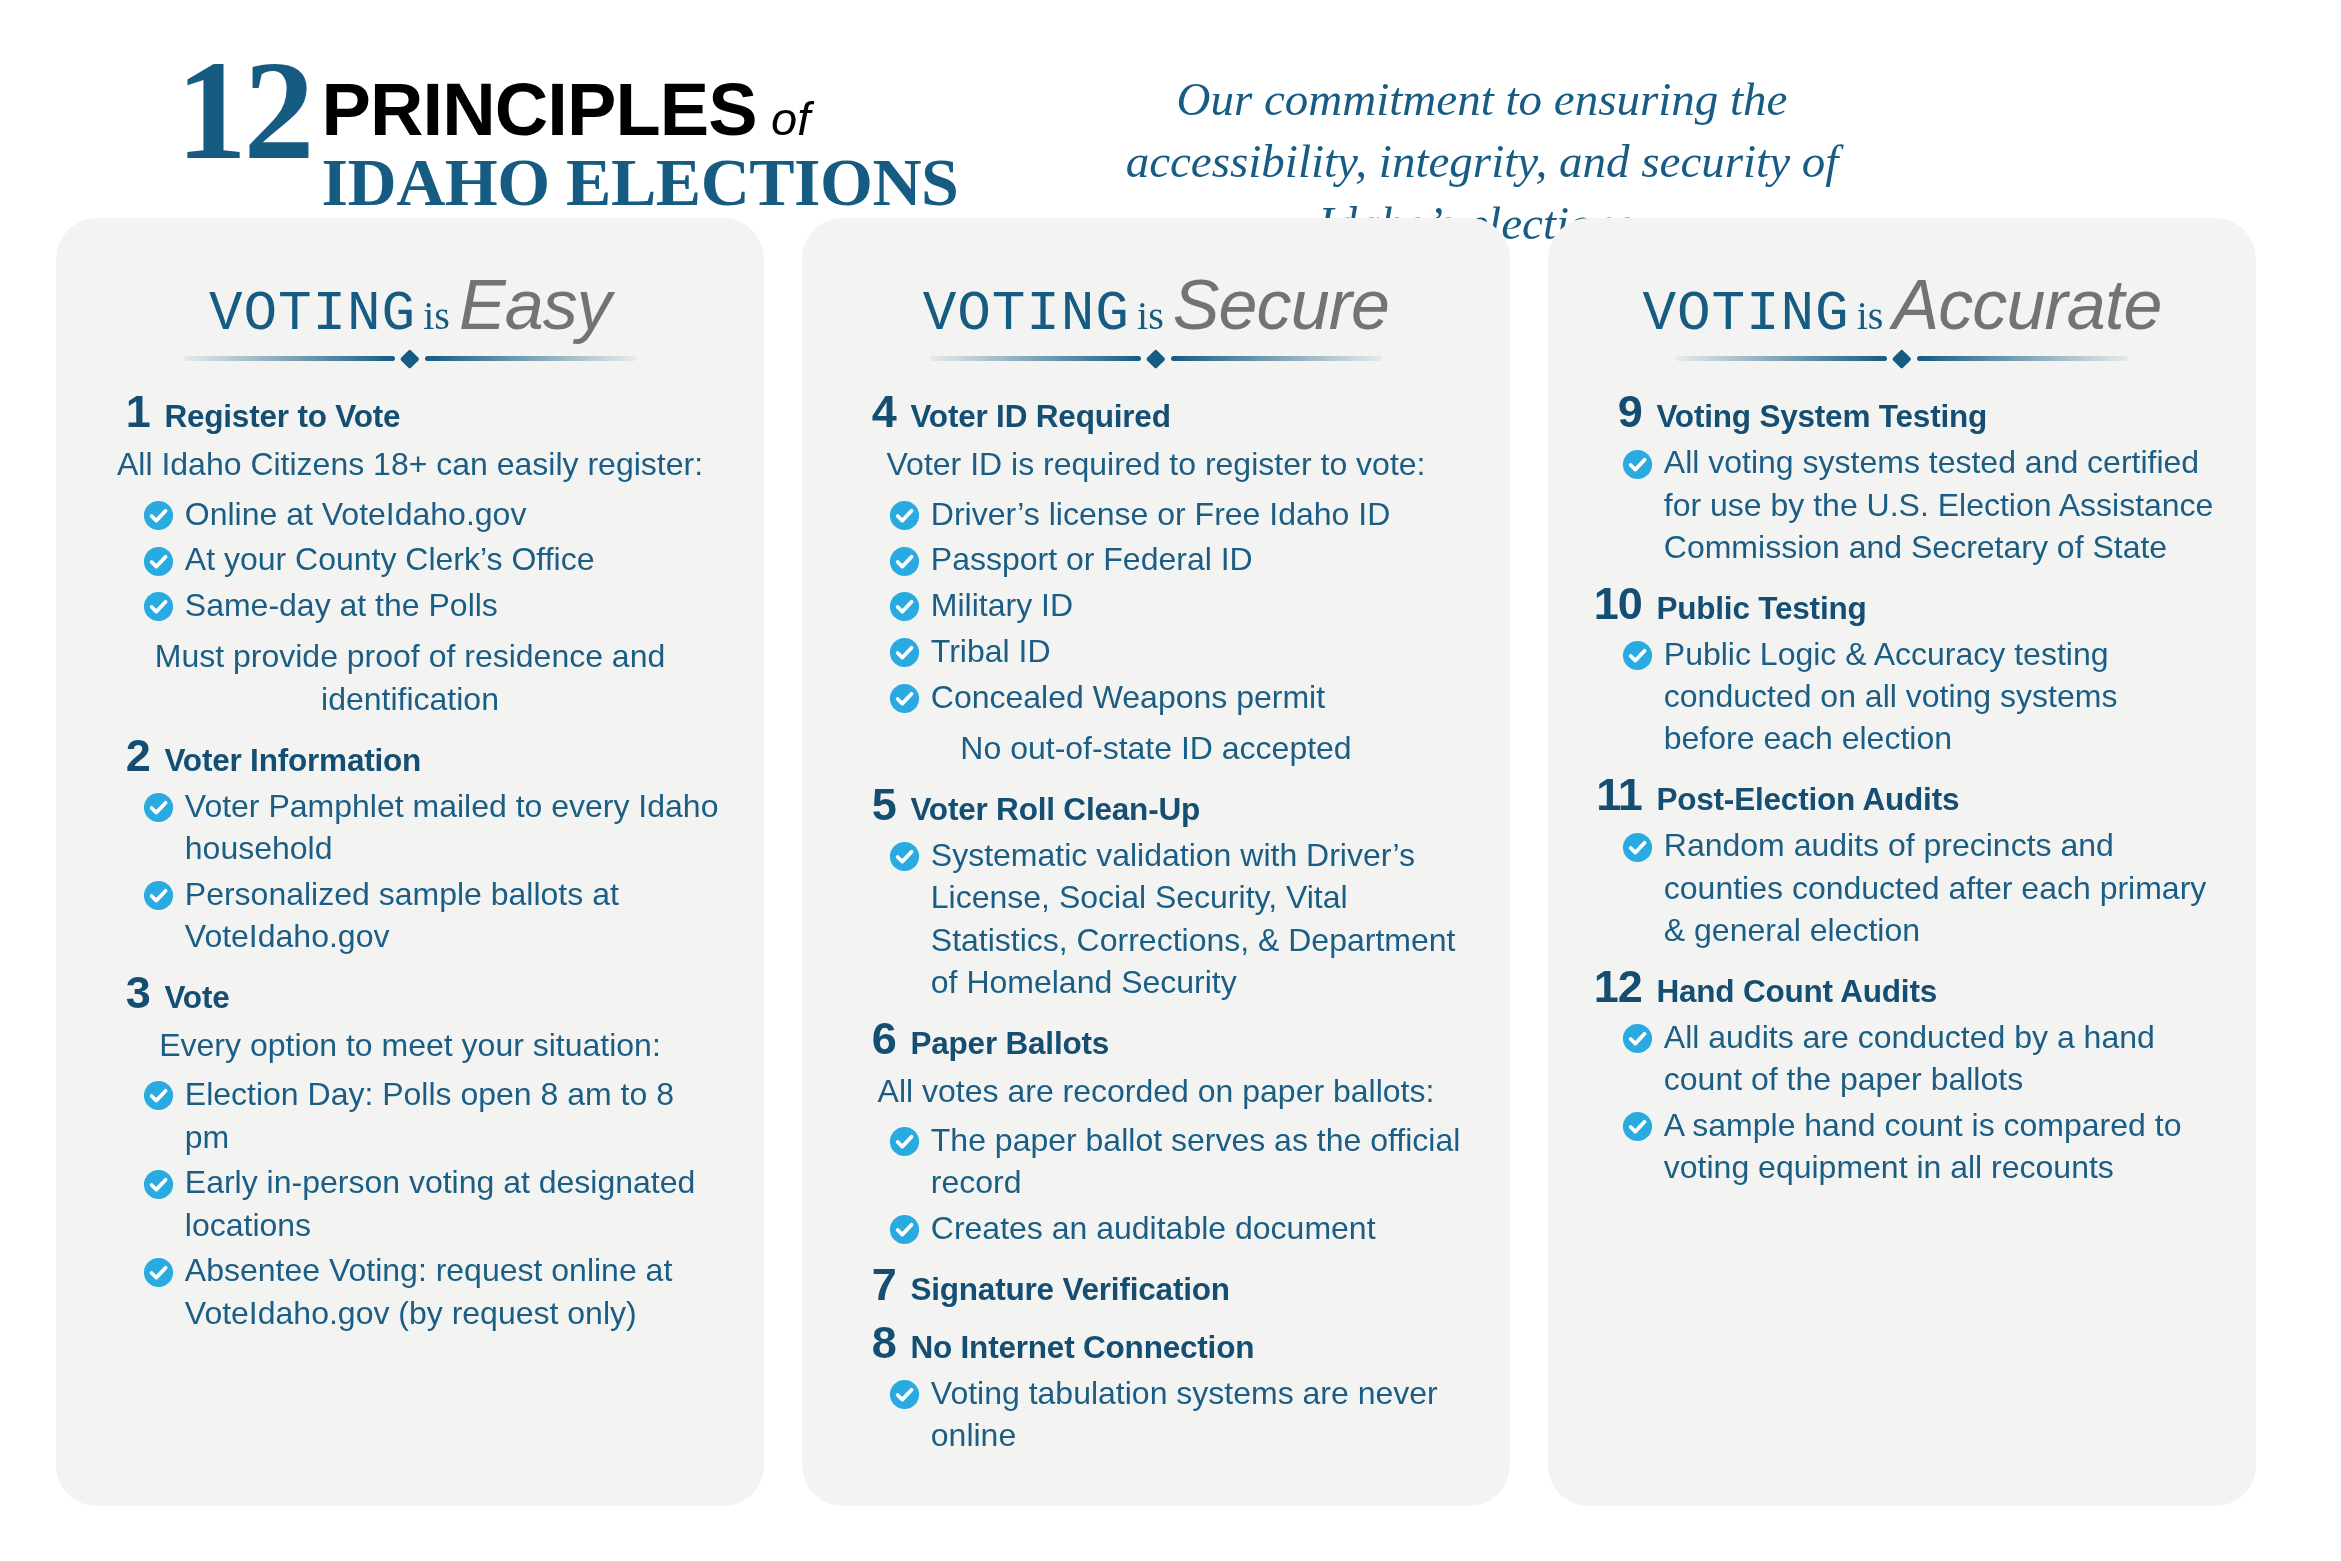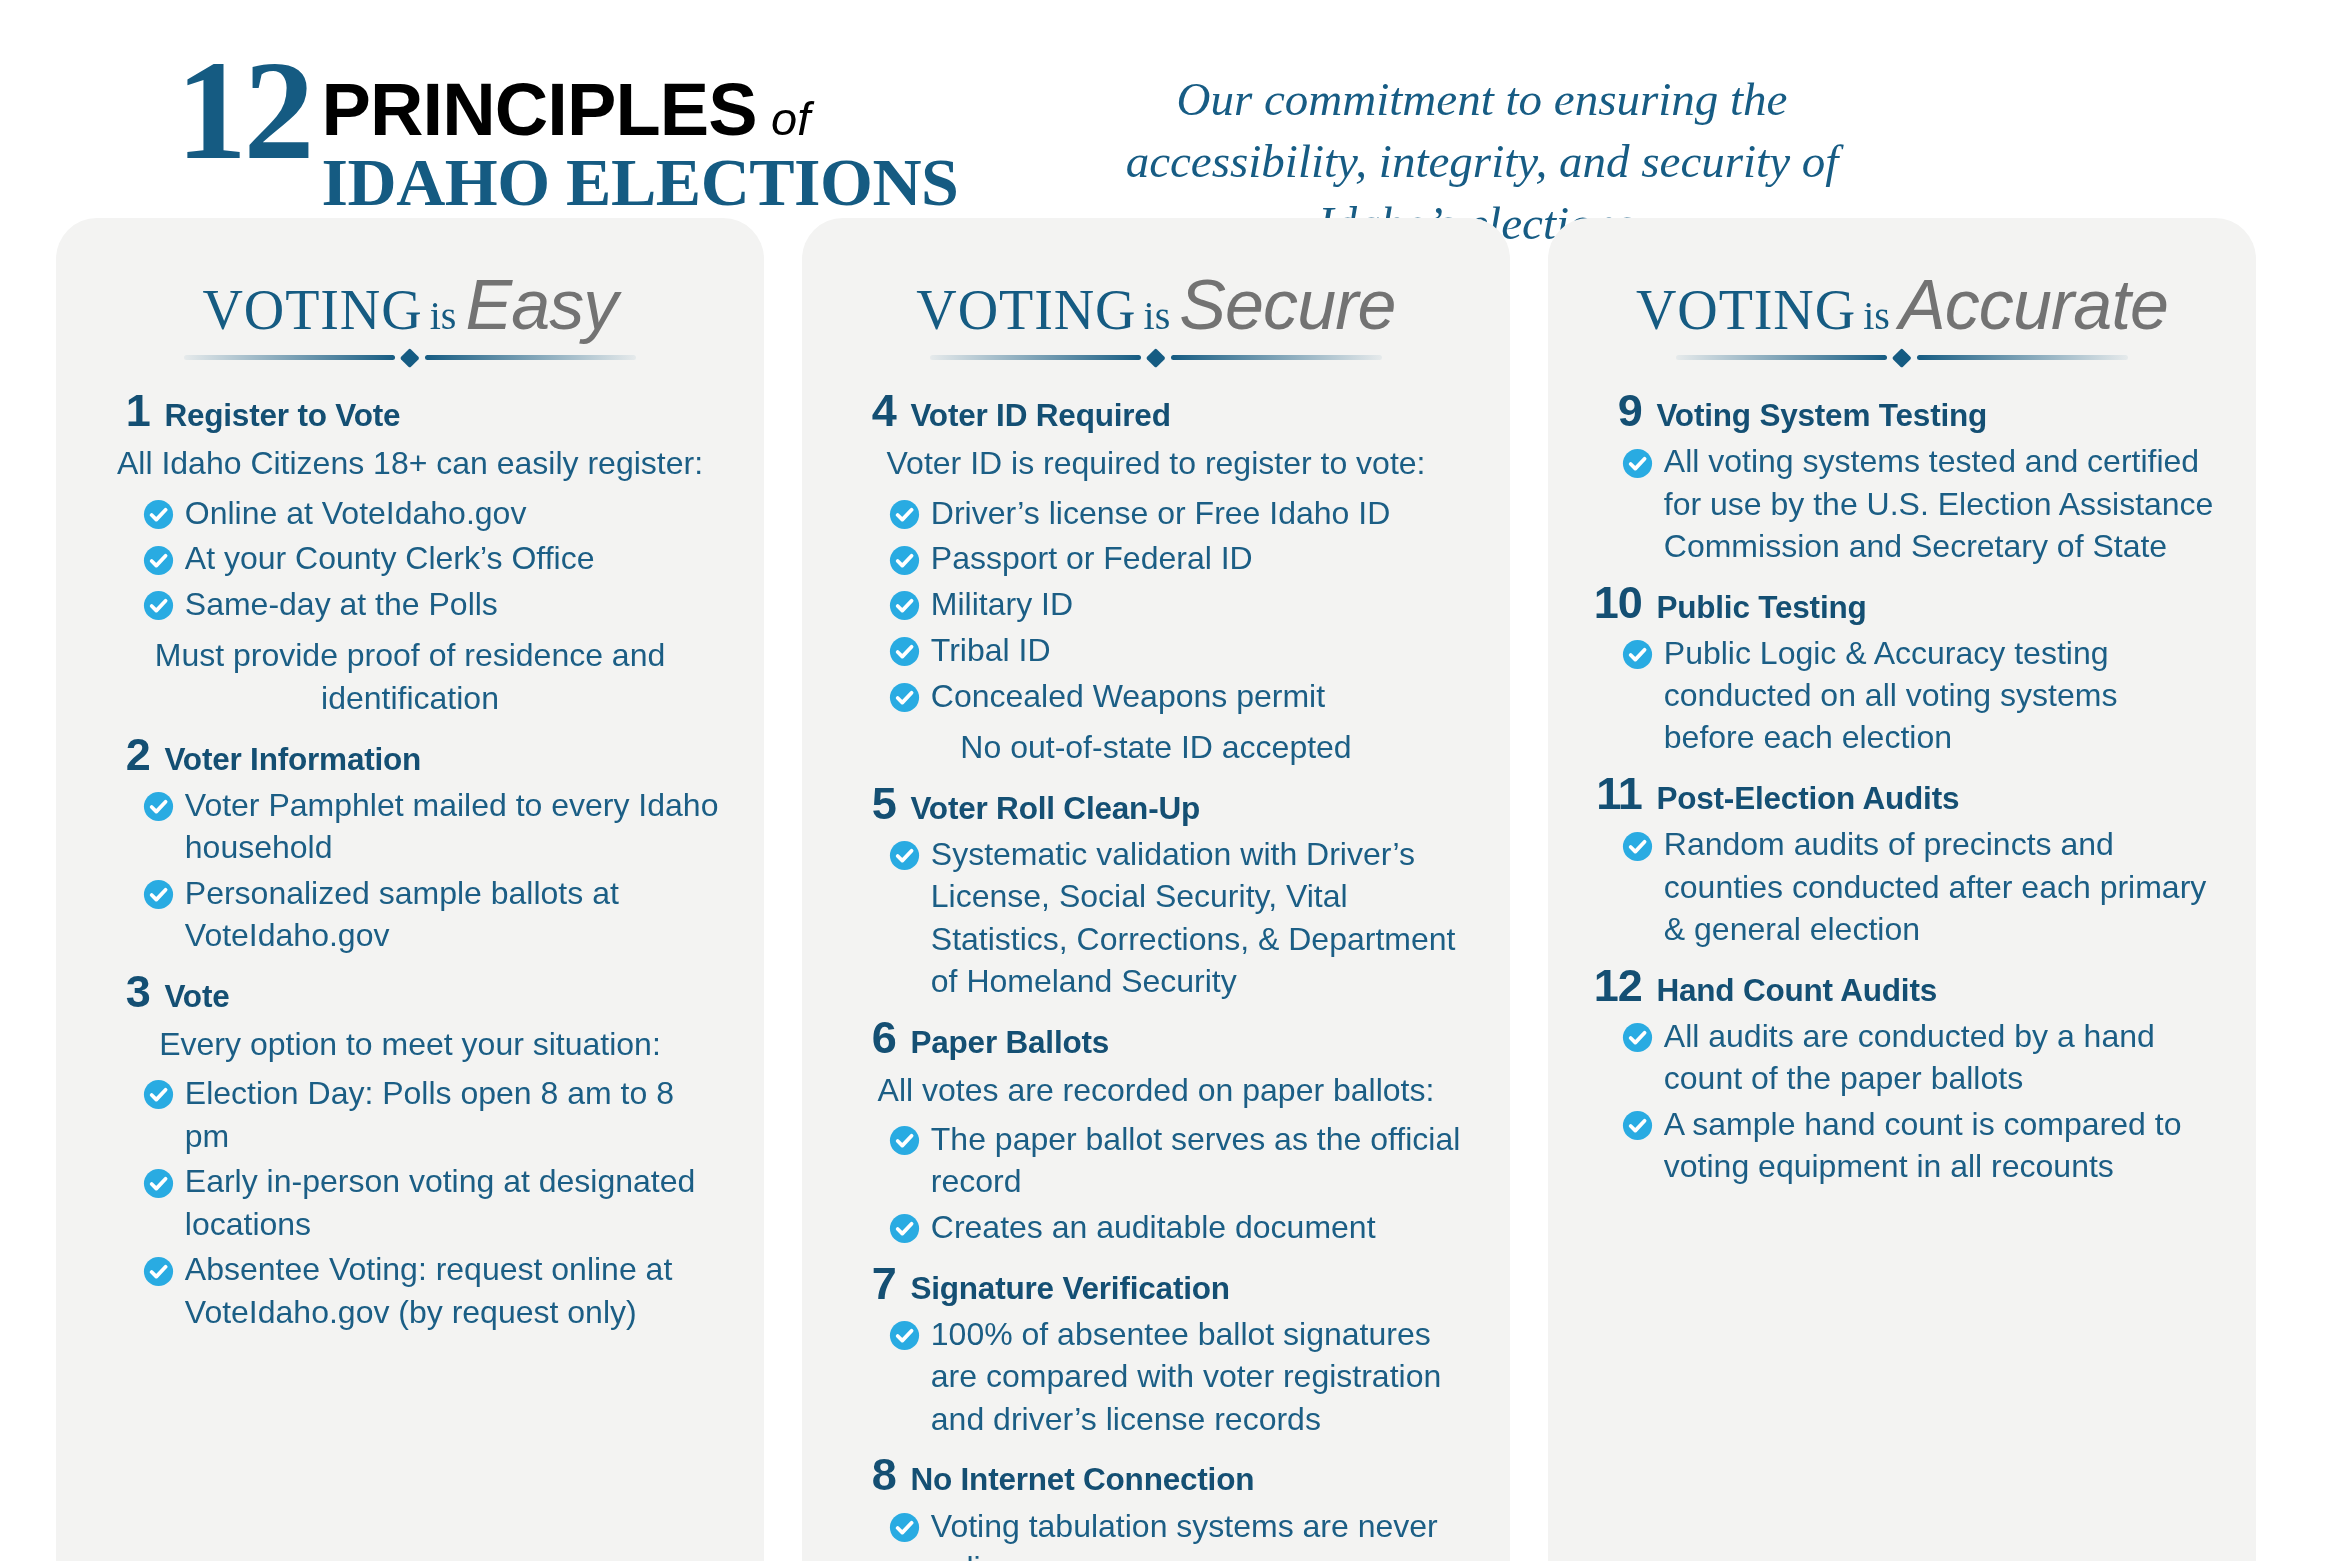--- a/index.html
+++ b/index.html
@@ -110,21 +110,21 @@
     min-height: 1288px;
   }
 
   
   .card-heading {
     text-align: center;
     white-space: nowrap;
     margin-bottom: 3.6px;
   }
   .kw-voting {
-    font-family: Liberation Serif, serif;
+    font-family: Liberation Mono, monospace;
     font-size: 56px;
     color: #155B82;
     letter-spacing: 0.9px;
     vertical-align: baseline;
   }
   .kw-is {
     font-family: "Liberation Serif", serif;
     font-size: 40px;
     color: #155B82;
     margin: 0 9px 0 7.2px;
@@ -423,29 +423,20 @@
                 </svg></span>
               <span class="bullet-text">Creates an auditable document</span>
             </li>
           </ul>
         </div>
         <div class="principle">
           <div class="p-head">
             <span class="p-num">7</span>
             <span class="p-title">Signature Verification</span>
           </div>
-          <ul class="bullets">
-            <li class="bullet">
-              <span class="check-icon"><svg viewBox="0 0 34 34" width="31" height="31">
-                  <circle cx="17" cy="17" r="16" fill="#29ABE2"></circle>
-                  <path d="M9.5 17.5 L14.6 22.6 L24.8 11.8" fill="none" stroke="#ffffff" stroke-width="4.1" stroke-linecap="round" stroke-linejoin="round"></path>
-                </svg></span>
-              <span class="bullet-text">100% of absentee ballot signatures are compared with voter registration and driver’s license records</span>
-            </li>
-          </ul>
         </div>
         <div class="principle">
           <div class="p-head">
             <span class="p-num">8</span>
             <span class="p-title">No Internet Connection</span>
           </div>
           <ul class="bullets">
             <li class="bullet">
               <span class="check-icon"><svg viewBox="0 0 34 34" width="31" height="31">
                   <circle cx="17" cy="17" r="16" fill="#29ABE2"></circle>

